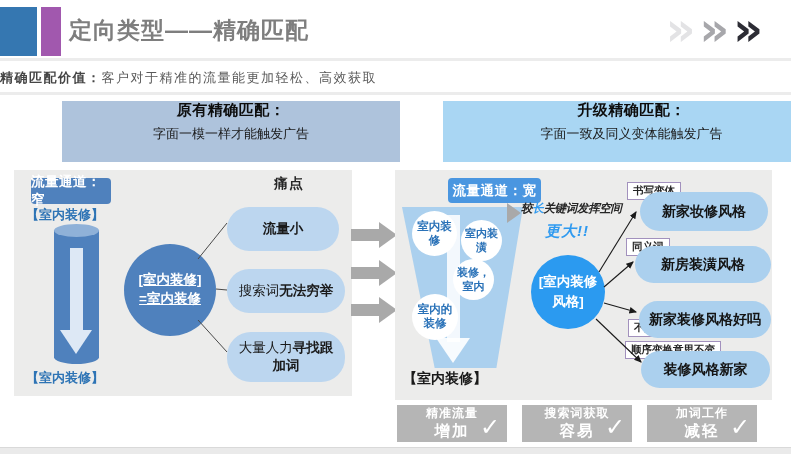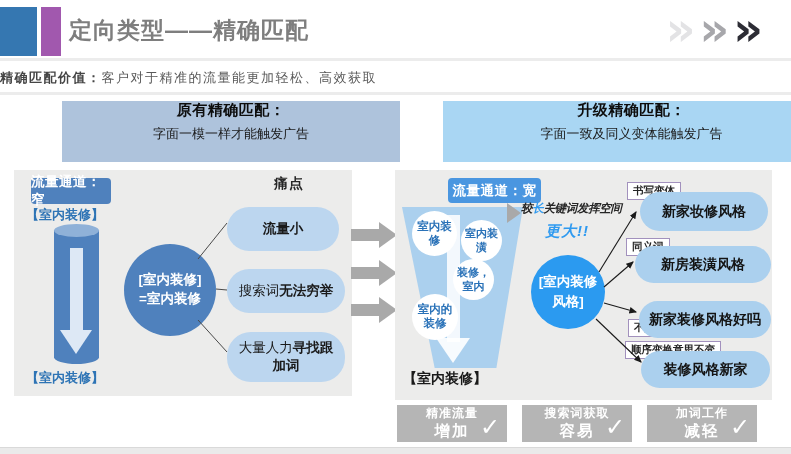--- a/index.html
+++ b/index.html
@@ -38,21 +38,21 @@
 
   .kw { position:absolute; font-size:13px; font-weight:bold; color:#2e74b5; }
   .kw-top { left:12px; top:36px; }
   .kw-bottom { left:12px; top:199px; }
 
   .cyl-top { position:absolute; left:40px; top:54px; width:45px; height:13px; border-radius:50%; background:#8fb1d8; }
   .cyl-body { position:absolute; left:40px; top:60px; width:45px; height:134px; background:#4f81bd; border-radius:0 0 23px 23px / 0 0 7px 7px; }
   .cyl-shaft { position:absolute; left:56px; top:78px; width:13px; height:82px; background:#dde8f5; }
   .cyl-head { position:absolute; left:46px; top:160px; width:0; height:0; border-left:16px solid transparent; border-right:16px solid transparent; border-top:24px solid #dde8f5; }
 
-  .lcircle { position:absolute; left:110px; top:74px; width:92px; height:92px; border-radius:50%; background:#4f81bd; color:#fff; font-size:13.5px; font-weight:bold; display:flex; flex-direction:column; align-items:center; justify-content:center; line-height:1.4; text-align:center; }
+  .lcircle { position:absolute; left:110px; top:74px; width:92px; height:92px; border-radius:50%; background:#4f81bd; color:#fff; font-size:13.5px; font-weight:bold; display:flex; flex-direction:column; align-items:center; justify-content:center; line-height:1.4; text-align:center;text-decoration:underline; }
 
   .pain-title { position:absolute; left:235px; top:5px; width:80px; text-align:center; font-size:14px; font-weight:600; color:#262626; letter-spacing:1px; }
   .bubble { position:absolute; background:#bcd6ef; border-radius:24px; display:flex; align-items:center; justify-content:center; font-size:13.5px; color:#1a1a1a; text-align:center; padding:2px 9px; line-height:1.35; }
   .bubble b { font-weight:bold; }
   .b1 { left:213px; top:37px; width:112px; height:44px; }
   .b2 { left:213px; top:99px; width:118px; height:44px; }
   .b3 { left:213px; top:162px; width:118px; height:50px; }
 
   
   .barrow { position:absolute; left:351px; width:46px; height:26px; }

